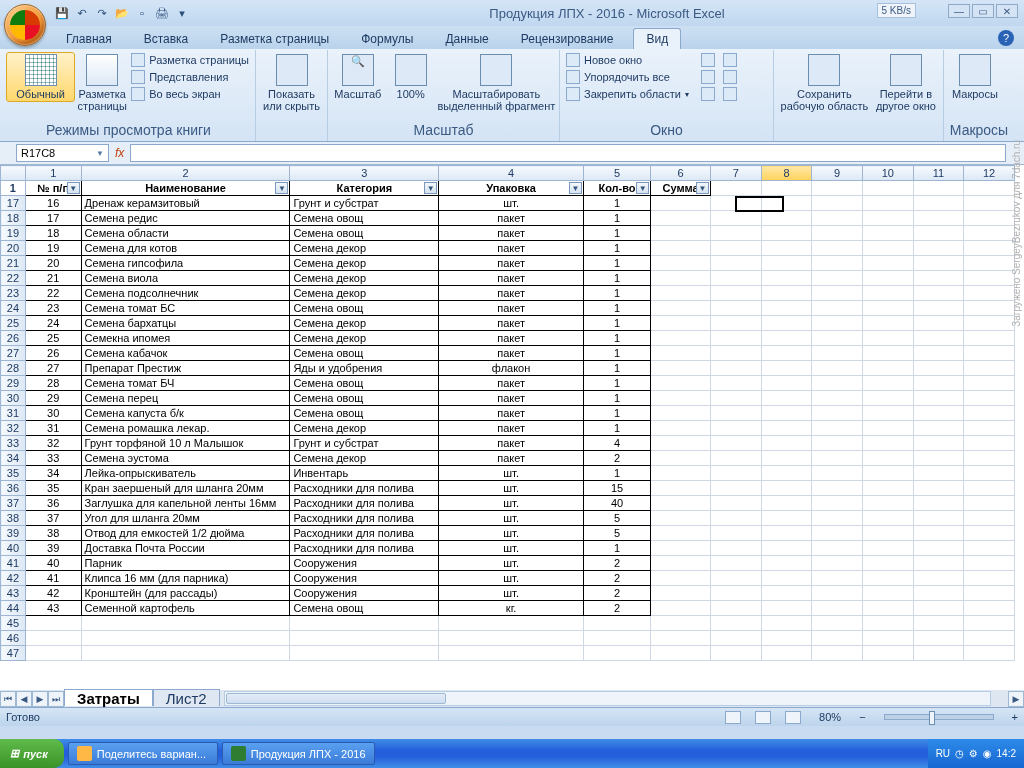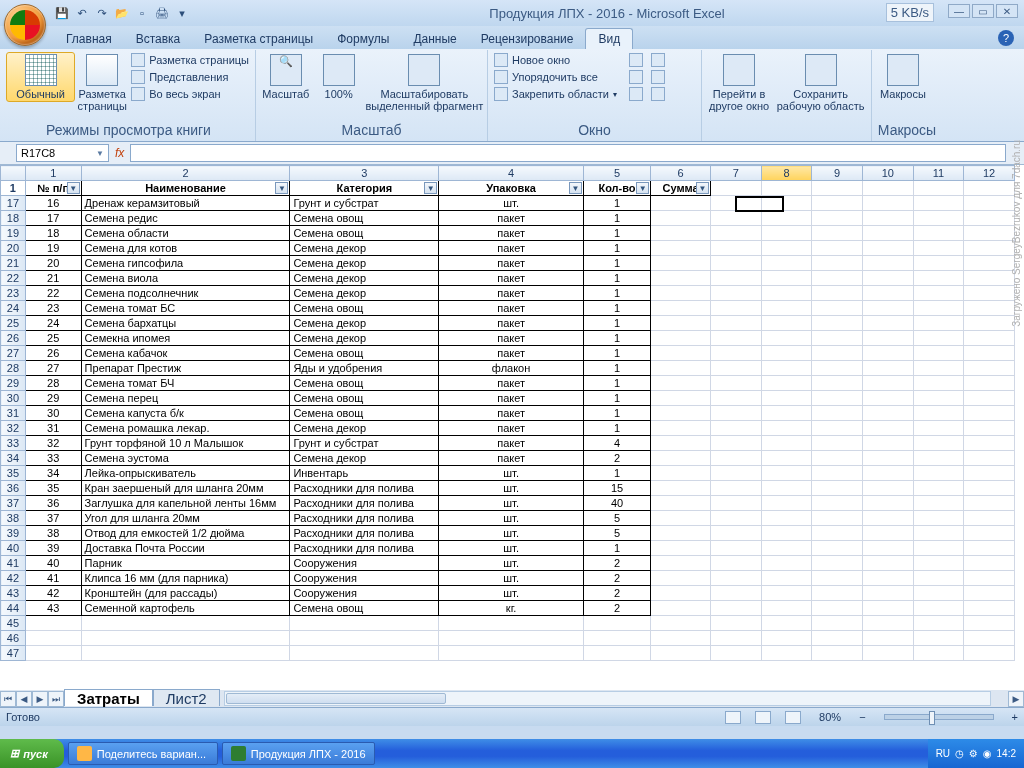--- a/index.html
+++ b/index.html
@@ -5,26 +5,26 @@
   * { box-sizing: border-box; margin: 0; padding: 0; font-family: "Segoe UI", Tahoma, Arial, sans-serif; }
   body { width: 1024px; height: 768px; background: #c8dbf0; overflow: hidden; position: relative; }
 
   
   .titlebar { height: 26px; background: linear-gradient(#d5e5f7,#bfd7ef); display:flex; align-items:center; }
   .office-btn { width: 42px; height:42px; position:absolute; left:4px; top:4px; background: radial-gradient(circle at 35% 30%, #ffd597,#f19b3c 55%, #c0681a 70%); border-radius:50%; border:1px solid #9c6a2f; z-index:30; box-shadow: 0 0 2px #fff inset, 0 2px 3px rgba(0,0,0,0.25); }
   .office-btn::after{content:'';position:absolute;inset:5px;border-radius:50%;background: conic-gradient(#d83b01 0 25%, #e81123 0 50%, #ffb900 0 75%, #107c10 0);}
   .qat { margin-left: 54px; display:flex; gap:4px; color:#2c4e7a; }
   .qat span { width:16px; height:16px; display:inline-flex; align-items:center; justify-content:center; font-size:11px; }
   .title-text { flex:1; text-align:center; color:#3b5a83; font-size:13px; }
-  .kbs { position:absolute; right:90px; top:3px; font-size:13px; color:#3b5a83; background:#eef4fa; border:1px solid #a7c0dc; padding:1px 4px;}
+  .kbs { position:absolute; right:108px; top:3px; font-size:10px; color:#3b5a83; background:#eef4fa; border:1px solid #a7c0dc; padding:1px 4px;}
   .wincontrols { position:absolute; right:6px; top:4px; display:flex; gap:2px; }
   .wincontrols span{ width:22px; height:14px; background:#d4e4f5; border:1px solid #8fa9c7; display:inline-flex; align-items:center; justify-content:center; font-size:10px; color:#3b5a83;}
 
   
-  .tabstrip { height:23px; background: linear-gradient(#cde0f3,#b9d3ec); display:flex; align-items:flex-end; padding-left:54px; gap:0; }
+  .tabstrip { height:23px; background: linear-gradient(#cde0f3,#b9d3ec); display:flex; align-items:flex-end; padding-left:54px; gap:8px; }
   .tab { padding: 3px 12px; font-size:12px; color:#1f3b63; cursor:default; }
   .tab.active { background:#e9f2fb; border:1px solid #8aa9cc; border-bottom:none; border-radius:3px 3px 0 0; }
   .help-icon{ margin-left:auto; margin-right:10px; width:16px; height:16px; background:#2a63b5; color:#fff; border-radius:50%; font-size:11px; text-align:center; line-height:16px; align-self:center;}
 
   
   .ribbon { height:93px; background: linear-gradient(#eaf2fb,#d4e4f5); border-bottom:1px solid #8aa9cc; display:flex; padding:1px 0 0 2px; }
   .group { border-right:1px solid #b7cde4; display:flex; flex-direction:column; padding:2px 4px; }
   .group-body{ flex:1; display:flex; align-items:flex-start; gap:2px;}
   .group-label{ text-align:center; font-size:14px; color:#3b5a83; padding:1px 0;}
   .rbtn { display:flex; flex-direction:column; align-items:center; padding:2px 4px; font-size:11px; color:#1f3b63; line-height:12px; text-align:center;}
@@ -143,20 +143,30 @@
             <span>Представления</span>
           </div>
         <div>
             <span class="mi"></span>
             <span>Во весь экран</span>
           </div>
       </div>
     </div>
     <div class="group-label">Режимы просмотра книги</div>
   </div>
+  <div class="group" style="width:72px">
+    <div class="group-body">
+        <div class="rbtn big">
+          <span class="ricon simple"></span>
+          <span style="white-space:pre">Показать
+или скрыть</span>
+        </div>
+      </div>
+    <div class="group-label"></div>
+  </div>
   <div class="group" style="width:232px">
     <div class="group-body">
       <div class="rbtn big">
           <span class="ricon simple">🔍</span>
           <span>Масштаб</span>
         </div>
       <div class="rbtn big">
           <span class="ricon simple"></span>
           <span>100%</span>
         </div>
@@ -207,27 +217,27 @@
             <span class="mi"></span>
           </div>
       </div>
     </div>
     <div class="group-label">Окно</div>
   </div>
   <div class="group" style="width:170px">
     <div class="group-body">
       <div class="rbtn big">
           <span class="ricon simple"></span>
-          <span style="white-space:pre">Перейти в
-другое окно</span>
+          <span style="white-space:pre">Сохранить
+рабочую область</span>
         </div>
       <div class="rbtn big">
           <span class="ricon simple"></span>
-          <span style="white-space:pre">Сохранить
-рабочую область</span>
+          <span style="white-space:pre">Перейти в
+другое окно</span>
         </div>
     </div>
     <div class="group-label"></div>
   </div>
   <div class="group" style="width:70px;border-right:none">
     <div class="group-body">
         <div class="rbtn big">
           <span class="ricon simple"></span>
           <span>Макросы</span>
         </div>

